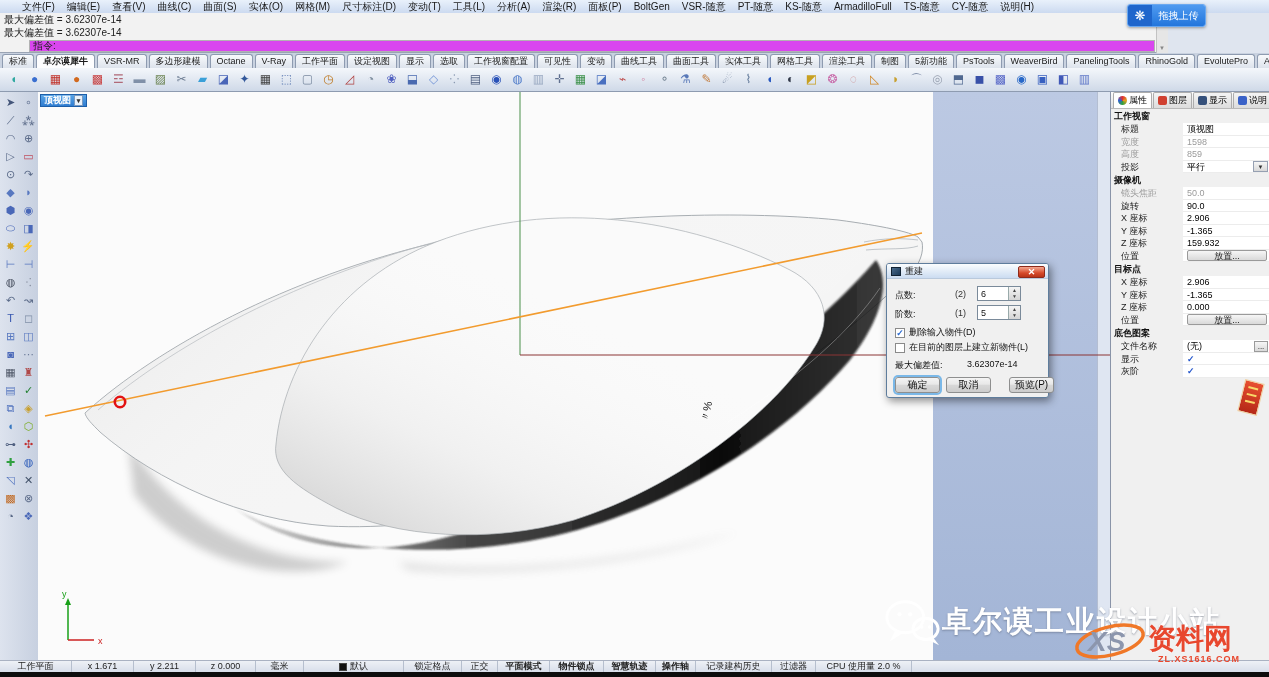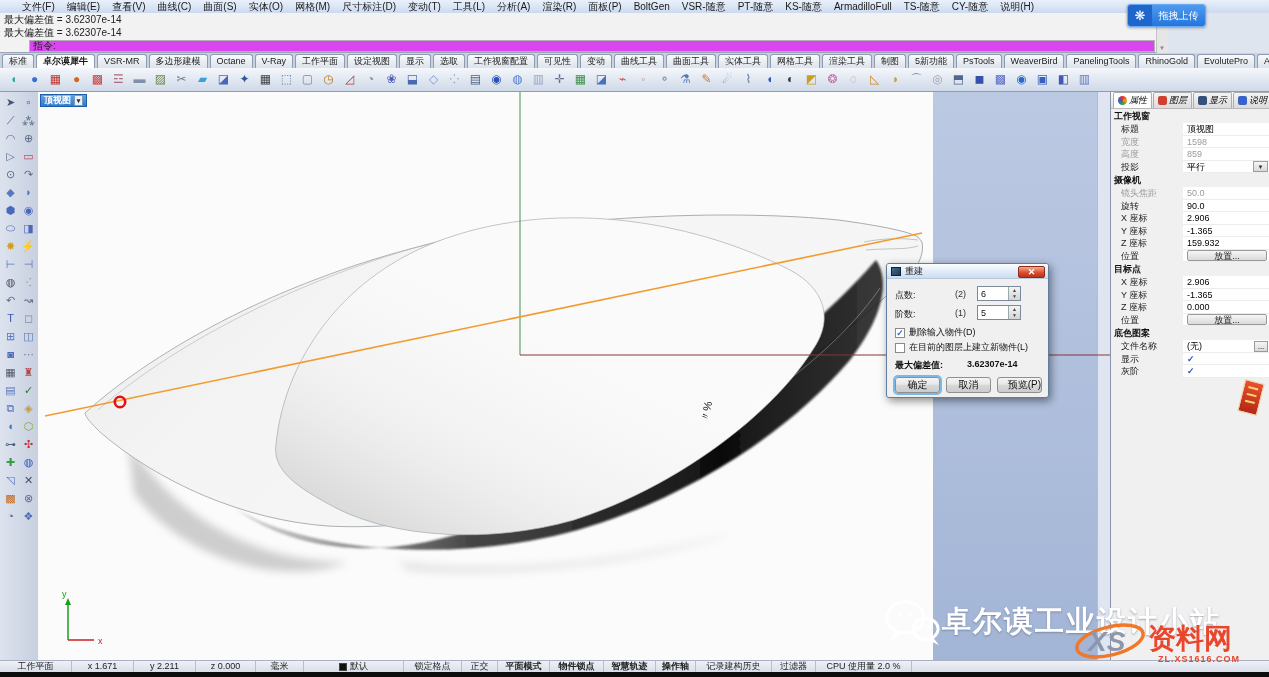--- a/index.html
+++ b/index.html
@@ -40,21 +40,21 @@
   .blue-zone { position:absolute; left:895px; top:0; width:177px; height:568px; background:linear-gradient(#bcc9e3,#a3b5d6); }
   .scroll-strip { position:absolute; left:1059px; top:0; width:13px; height:568px; background:#dfe6f2; border-left:1px solid #b4bed2; }
   #scene { position:absolute; left:0; top:0; }
   #vp-tab { position:absolute; left:2px; top:2px; height:13px; display:flex; align-items:center;
     background:linear-gradient(#5aa6e8,#2f7cd0); border:1px solid #1d5ea8; color:#fff; font-size:9px; font-weight:bold; padding:0 3px; }
   #vp-tab .vp-dd { display:inline-block; margin-left:3px; background:#eaf2fb; color:#333; font-size:7px; line-height:9px; width:9px; text-align:center; border:1px solid #7a9ac0; }
 
   
   #rightpanel { position:absolute; left:1110px; top:0; width:159px; height:568px; background:#f0f0f0; border-left:1px solid #8a94a8; font-size:9px; }
   #rp-tabs { height:17px; background:linear-gradient(#fdfdfd,#e0e0e0); border-bottom:1px solid #b8b8b8; display:flex; align-items:flex-end; padding:1px 2px 0 2px; }
-  .rp-tab { height:16px; display:flex; align-items:center; padding:0 4px; margin-right:1px; border:1px solid #adadad; border-bottom:none; border-radius:2px 2px 0 0; background:linear-gradient(#f4f4f4,#dcdcdc); cursor:default; white-space:nowrap;font-style:italic; }
+  .rp-tab { height:16px; display:flex; align-items:center; padding:0 4px; margin-right:1px; border:1px solid #adadad; border-bottom:none; border-radius:2px 2px 0 0; background:linear-gradient(#f4f4f4,#dcdcdc); cursor:default; white-space:nowrap; }
   .rp-tab.active { background:#fff; }
   .rp-ticon { display:inline-block; width:9px; height:9px; margin-right:2px; border-radius:2px; }
   .rp-sect { height:14px; line-height:14px; font-weight:bold; color:#111; padding-left:3px; }
   .rp-row { height:12.5px; display:flex; }
   .rp-label { width:72px; padding-left:10px; line-height:12.5px; color:#222; white-space:nowrap; overflow:hidden; }
   .rp-val { flex:1; background:#fff; border-bottom:1px solid #ececec; line-height:12px; padding-left:4px; color:#000; position:relative; white-space:nowrap; }
   .rp-row.muted .rp-label, .rp-row.muted .rp-val { color:#9a9a9a; }
   .rp-dd { position:absolute; right:1px; top:0; width:15px; height:11.5px; background:linear-gradient(#f6f6f6,#d8d8d8); border:1px solid #96a0b2; font-size:6px; line-height:10px; text-align:center; color:#333; }
   .rp-btn { display:inline-block; width:80px; height:11px; margin-top:0.5px; background:linear-gradient(#f6f6f6,#d9d9d9); border:1px solid #9a9a9a; border-radius:2px; font-size:9px; line-height:10px; text-align:center; color:#222; }
   .rp-browse { position:absolute; right:1px; top:0.5px; width:14px; height:11px; background:linear-gradient(#f6f6f6,#d9d9d9); border:1px solid #9a9a9a; font-size:8px; line-height:9px; text-align:center; }
@@ -68,21 +68,21 @@
   #dlg-title-text { font-size:9px; color:#1a1a1a; }
   #dlg-close { position:absolute; right:3px; top:2px; width:27px; height:12px; background:linear-gradient(#f5a890,#d64a2a 60%,#b83418); border:1px solid #8e2a1a; border-radius:2px; color:#fff; font-size:9px; font-weight:bold; line-height:10px; text-align:center; cursor:default; }
   .dlg-prow { position:absolute; left:8px; height:16px; font-size:9px; color:#111; width:148px; }
   .dlg-plabel { position:absolute; left:0; top:3px; }
   .dlg-phint { position:absolute; left:60px; top:3px; color:#333; }
   .dlg-spin { position:absolute; left:82px; top:0; width:44px; height:15px; background:#fff; border:1px solid #7a8a9a; }
   .dlg-spin .val { position:absolute; left:3px; top:2px; font-size:9px; }
   .dlg-spin .arrows { position:absolute; right:0; top:0; width:12px; height:13px; background:linear-gradient(#f4f4f4,#d5d5d5); border-left:1px solid #9aa; font-size:5px; line-height:6px; text-align:center; color:#444; }
   .dlg-crow { position:absolute; left:8px; height:13px; font-size:9px; color:#111; display:flex; align-items:center; }
   .dlg-box { width:10px; height:10px; background:#fff; border:1px solid #8a8a8a; margin-right:4px; font-size:9px; line-height:9px; text-align:center; color:#2a6ad0; font-weight:bold; }
-  #dlg-dev { position:absolute; left:8px; top:95px; font-size:9px; color:#111; width:148px;font-weight:bold; }
+  #dlg-dev { position:absolute; left:8px; top:95px; font-size:9px; color:#111; width:148px; }
   #dlg-dev .devval { position:absolute; left:72px; }
   .dlg-btn { position:absolute; top:113px; width:45px; height:16px; background:linear-gradient(#f4f4f4,#e8e8e8 45%,#d8d8d8 50%,#cccccc); border:1px solid #8e8f8f; border-radius:3px; font-size:10px; line-height:14px; text-align:center; color:#111; cursor:default; }
   .dlg-btn.primary { box-shadow:0 0 0 2px #7ab8e8; }
 
   
   #statusbar { position:absolute; left:0; top:660px; width:1269px; height:12px; background:linear-gradient(#eef1f6,#d8deea); border-top:1px solid #aab2c2; display:flex; }
   .sb-item { font-size:9px; line-height:11px; color:#222; text-align:center; border-right:1px solid #b6bfce; overflow:hidden; white-space:nowrap; display:flex; align-items:center; justify-content:center; cursor:default; }
   .sb-item.bold { font-weight:bold; }
   .sb-swatch { display:inline-block; width:8px; height:8px; background:#111; margin-right:3px; border:1px solid #444; }
   #blackstrip { position:absolute; left:0; top:672px; width:1269px; height:5px; background:#0d0d0d; }
@@ -435,21 +435,21 @@
           <span>在目前的图层上建立新物件(L)</span>
         </div>
       </div>
     <div id="dlg-dev">
       <span>最大偏差值:</span>
       <span class="devval">3.62307e-14</span>
     </div>
     <div id="dlg-buttons">
         <span class="dlg-btn primary" style="left: 8px;">确定</span>
         <span class="dlg-btn" style="left: 59px;">取消</span>
-        <span class="dlg-btn" style="left: 110px; text-align: right;">预览(P)</span>
+        <span class="dlg-btn" style="left: 122px;">预览(P)</span>
       </div>
   </div>
 
   <div id="statusbar">
       <div class="sb-item" style="width: 72px;">
         <span>工作平面</span>
       </div>
       <div class="sb-item" style="width: 62px;">
         <span>x 1.671</span>
       </div>

